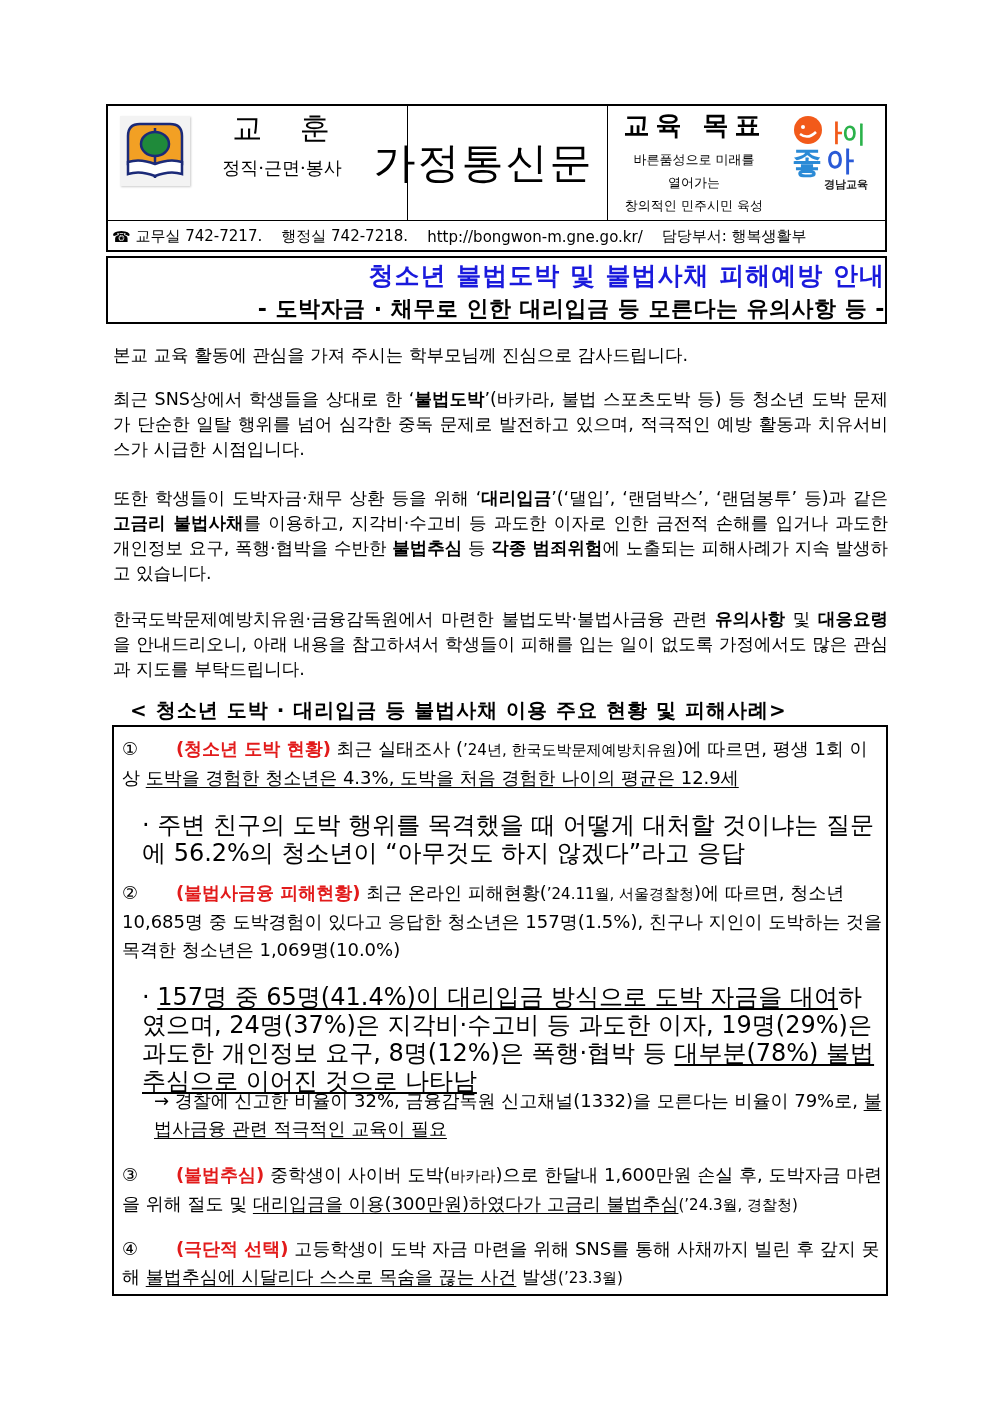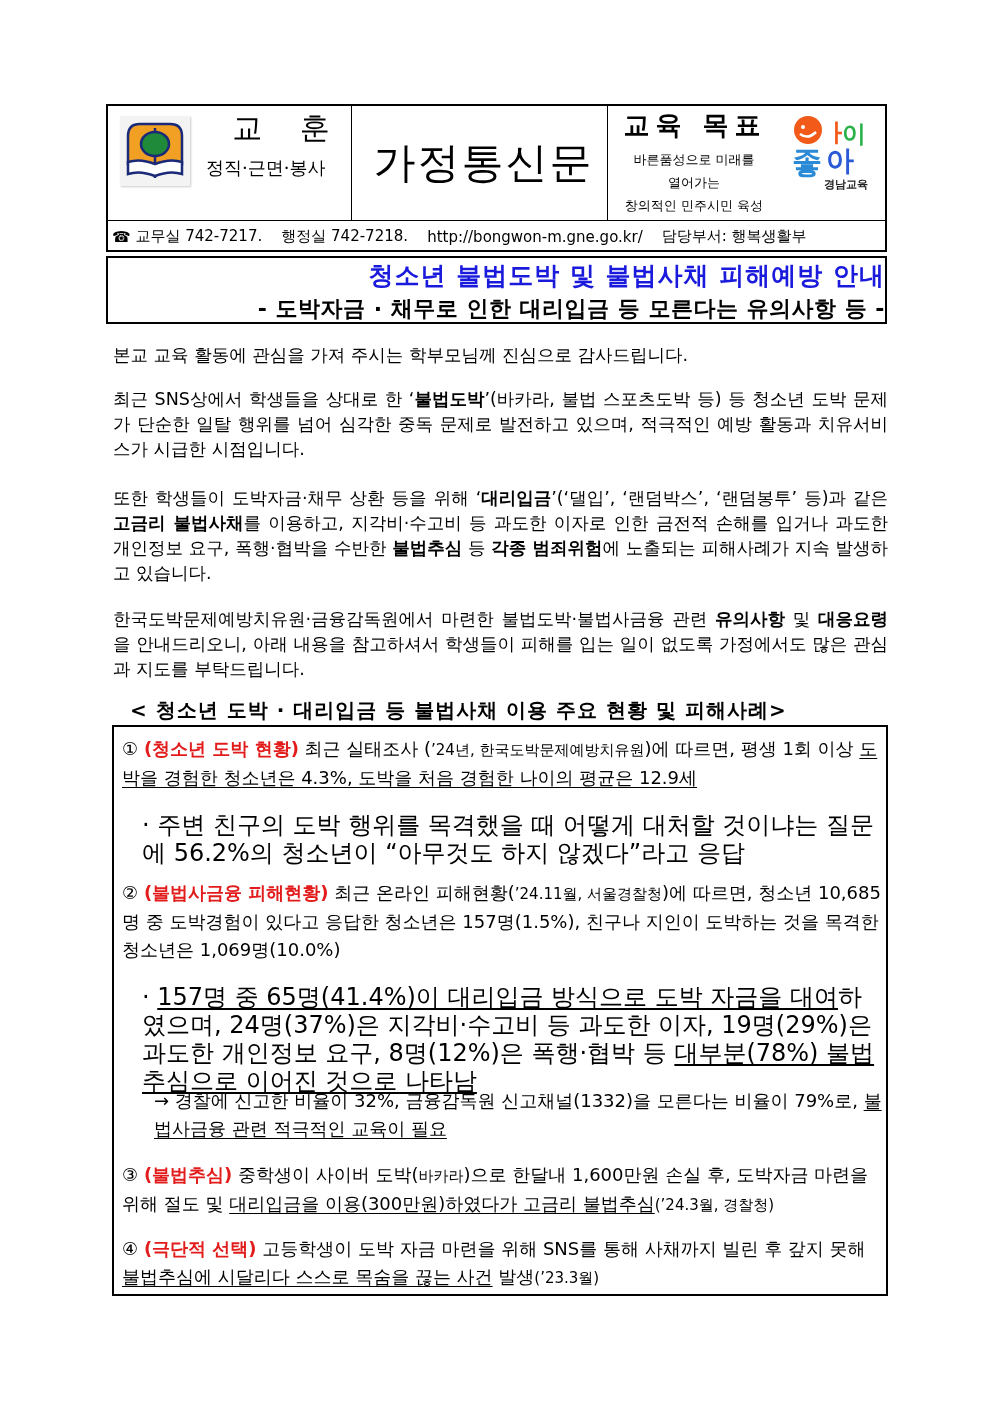--- a/index.html
+++ b/index.html
@@ -3,27 +3,27 @@
 <meta charset="utf-8">
 <style>
   html, body { margin: 0; padding: 0; background: #ffffff; }
   body { width: 992px; height: 1403px; position: relative; font-family: "DejaVu Sans", "Liberation Sans", sans-serif; color: #000; }
   .page { position: absolute; left: 0; top: 0; width: 992px; height: 1403px; }
 
   
   .hdr { position: absolute; left: 106px; top: 104px; width: 781px; height: 148px; border: 2px solid #000; box-sizing: border-box; }
   .hdr-row1 { position: absolute; left: 0; top: 0; width: 100%; height: 115px; border-bottom: 1.5px solid #000; box-sizing: border-box; }
   .cell { position: absolute; top: 0; height: 100%; box-sizing: border-box; }
-  .c1 { left: 0; width: 244px; border-right: 1.5px solid #000; }
+  .c1 { left: 0; width: 300px; border-right: 1.5px solid #000; }
   .c2 { left: 252px; width: 248px; border-right: 1.5px solid #000; }
   .c3 { left: 500px; width: 277px; }
 
   .logo-school { position: absolute; left: 12px; top: 10px; width: 70px; height: 70px; background: #f3f3f3; box-shadow: 1px 1px 2px #ccc; }
   .motto-title { position: absolute; left: 110px; top: 2px; width: 140px; text-align: center; font-family: "DejaVu Serif", serif; font-size: 30px; letter-spacing: 14px; }
-  .motto-sub { position: absolute; left: 98px; top: 50px; width: 152px; font-family: "DejaVu Serif", serif; font-size: 18px; }
+  .motto-sub { position: absolute; left: 98px; top: 50px; width: 152px; text-align: center; font-family: "DejaVu Serif", serif; font-size: 18px; }
 
   .doc-title { position: absolute; left: 0; top: 0; width: 100%; height: 100%; display: flex; align-items: center; justify-content: center; font-size: 42px; letter-spacing: 2px; }
 
   .goal-title { position: absolute; left: 12px; top: 2px; width: 150px; text-align: center; font-size: 26px; font-weight: bold; letter-spacing: 6px; font-family: "DejaVu Serif", serif; }
   .goal-line { position: absolute; left: 6px; width: 160px; text-align: center; font-size: 13px; }
   .logo-gn { position: absolute; left: 180px; top: 4px; width: 92px; height: 82px; }
 
   .hdr-row2 { position: absolute; left: 0; top: 115px; width: 100%; height: 31px; display: flex; align-items: center; font-size: 15px; padding-left: 4px; box-sizing: border-box; white-space: pre; }
 
   
@@ -33,21 +33,21 @@
 
   
   .para { position: absolute; left: 113px; width: 775px; font-size: 17.5px; line-height: 25px; text-align: justify; }
   .para b { font-weight: bold; }
 
   .section-title { position: absolute; left: 130px; top: 697px; font-size: 20px; font-weight: bold; letter-spacing: 1px; }
 
   
   .cbox { position: absolute; left: 112px; top: 725px; width: 776px; height: 571px; border: 2px solid #000; box-sizing: border-box; }
   .item { position: absolute; left: 8px; width: 762px; font-size: 18px; line-height: 28px; }
-  .red { color: #e21b1b; font-weight: bold; }
+  .red { color: #e21b1b; font-weight: bold; margin-left: 32px; }
   .u { text-decoration: underline; text-underline-offset: 3px; }
   .sm { font-size: 15px; }
   .bullet-item { position: absolute; left: 28px; width: 740px; font-size: 24px; line-height: 28px; }
   .arrow-item { position: absolute; left: 40px; width: 728px; font-size: 18px; line-height: 28px; }
 </style>
 </head>
 <body>
 
 <div class="page">
 

